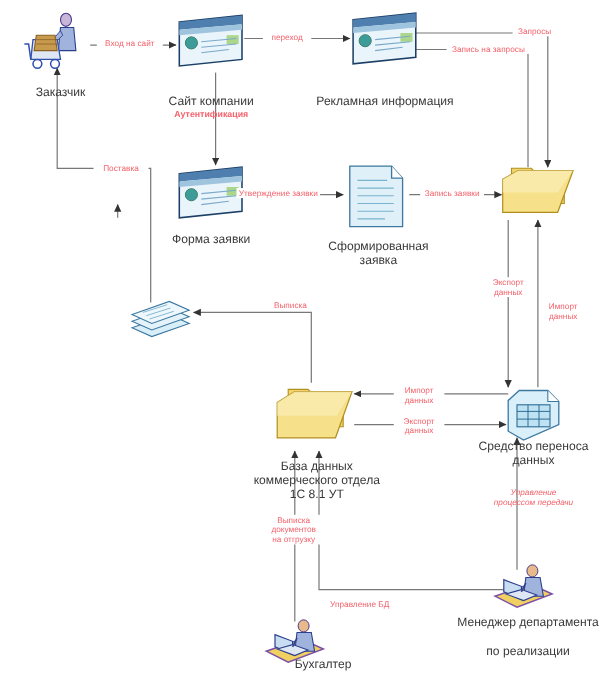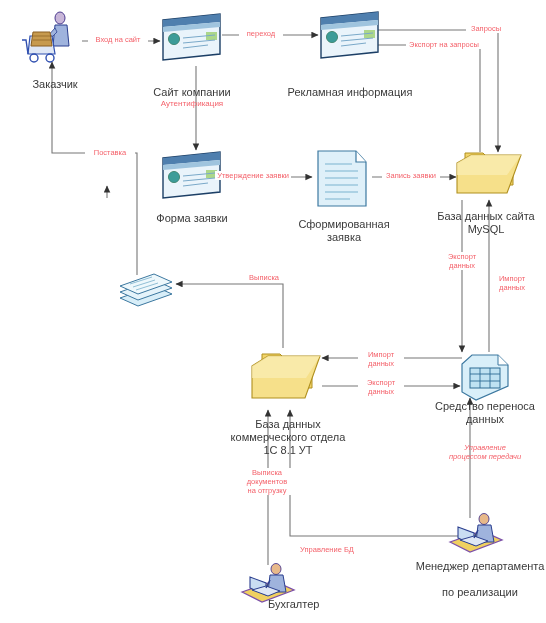--- a/index.html
+++ b/index.html
@@ -83,21 +83,21 @@
       <path d="M3,8 L60,2 L60,42 L3,48 z" fill="#eaf4fb" stroke="#1c3f66" stroke-width="1.4"></path>
       <path d="M3,8 L60,2 L60,10 L3,15 z" fill="#4f7fae"></path>
       <path d="M3,15 L60,10 L60,15 L3,20 z" fill="#9fc4de"></path>
       <circle cx="14" cy="27" r="5.5" fill="#2f8f4a" stroke="#1c5e2f" stroke-width="0.7"></circle>
       <circle cx="14" cy="27" r="5.5" fill="#49a7d8" opacity="0.55"></circle>
       <rect x="46" y="20" width="11" height="8" fill="#9ccf6f" opacity="0.8"></rect>
       <path d="M23,26 L55,23 M23,31 L55,28 M23,36 L48,33" stroke="#7aa9c9" stroke-width="1"></path>
     </svg>
   </div>
   <div class="caption" style="left:136px;top:86px;width:112px;">Сайт компании</div>
-  <div class="red-sub" style="left:140px;top:99px;width:104px;">Аутентификация</div>
+  <div class="red-sub" style="left:140px;top:99px;width:104px;font-weight:bold;">Аутентификация</div>
 
   <div class="node" style="left:318px;top:10px;width:64px;height:52px;">
     <svg width="64" height="52" viewBox="0 0 64 52">
       <path d="M3,8 L60,2 L60,42 L3,48 z" fill="#eaf4fb" stroke="#1c3f66" stroke-width="1.4"></path>
       <path d="M3,8 L60,2 L60,10 L3,15 z" fill="#4f7fae"></path>
       <path d="M3,15 L60,10 L60,15 L3,20 z" fill="#9fc4de"></path>
       <circle cx="14" cy="27" r="5.5" fill="#2f8f4a" stroke="#1c5e2f" stroke-width="0.7"></circle>
       <circle cx="14" cy="27" r="5.5" fill="#49a7d8" opacity="0.55"></circle>
       <rect x="46" y="20" width="11" height="8" fill="#9ccf6f" opacity="0.8"></rect>
       <path d="M23,26 L55,23 M23,31 L55,28 M23,36 L48,33" stroke="#7aa9c9" stroke-width="1"></path>
@@ -128,22 +128,20 @@
   <div class="caption" style="left:290px;top:218px;width:108px;">Сформированная
 заявка</div>
 
   <div class="node" style="left:455px;top:145px;width:70px;height:58px;">
     <svg width="70" height="58" viewBox="0 0 70 58">
       <path d="M10,8 L28,8 L33,13 L58,13 L58,40 L10,40 z" fill="#f2d46a" stroke="#b08f1e" stroke-width="1"></path>
       <path d="M2,18 L16,10 L66,10 L52,48 L2,48 z" fill="#f6e08a" stroke="#b08f1e" stroke-width="1.1"></path>
       <path d="M2,18 L16,10 L66,10 L52,30 L2,30 z" fill="#fbeeb6" opacity="0.7"></path>
     </svg>
   </div>
-  <div class="caption" style="left:426px;top:210px;width:120px;">База данных сайта
-MySQL</div>
 
   <div class="node" style="left:116px;top:268px;width:62px;height:42px;">
     <svg width="62" height="42" viewBox="0 0 62 42">
       <path d="M4,30 L22,38 L56,26 L38,18 z" fill="#d8eef8" stroke="#3c78a0" stroke-width="1"></path>
       <path d="M4,24 L22,32 L56,20 L38,12 z" fill="#e4f3fa" stroke="#3c78a0" stroke-width="1"></path>
       <path d="M4,18 L22,26 L56,14 L38,6 z" fill="#eef8fc" stroke="#3c78a0" stroke-width="1"></path>
       <path d="M14,16 L36,9 M17,19 L39,12 M20,22 L42,15" stroke="#79b0cc" stroke-width="0.8"></path>
     </svg>
   </div>
 
@@ -194,21 +192,21 @@
       <path d="M30,18 L26,26" stroke="#2b3f8f" stroke-width="1.4" fill="none"></path>
     </svg>
   </div>
   <div class="caption" style="left:414px;top:560px;width:132px;">Менеджер департамента
 
 по реализации</div>
 
   <div class="edge-label" style="left:88px;top:35px;width:60px;">Вход на сайт</div>
   <div class="edge-label" style="left:239px;top:29px;width:44px;">переход</div>
   <div class="edge-label" style="left:466px;top:24px;width:40px;">Запросы</div>
-  <div class="edge-label" style="left:406px;top:40px;width:76px;">Экспорт на запросы</div>
+  <div class="edge-label" style="left:406px;top:40px;width:76px;">Запись на запросы</div>
   <div class="edge-label" style="left:215px;top:171px;width:76px;">Утверждение заявки</div>
   <div class="edge-label" style="left:382px;top:171px;width:58px;">Запись заявки</div>
   <div class="edge-label" style="left:85px;top:148px;width:50px;">Поставка</div>
   <div class="edge-label" style="left:440px;top:252px;width:44px;">Экспорт
 данных</div>
   <div class="edge-label" style="left:490px;top:274px;width:44px;">Импорт
 данных</div>
   <div class="edge-label" style="left:358px;top:350px;width:46px;">Импорт
 данных</div>
   <div class="edge-label" style="left:358px;top:378px;width:46px;">Экспорт

